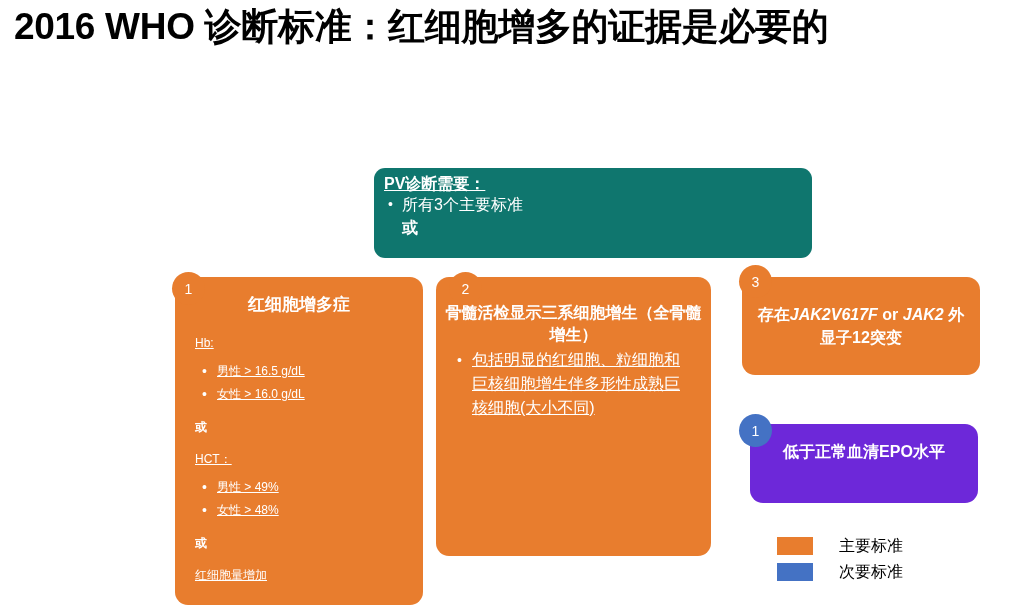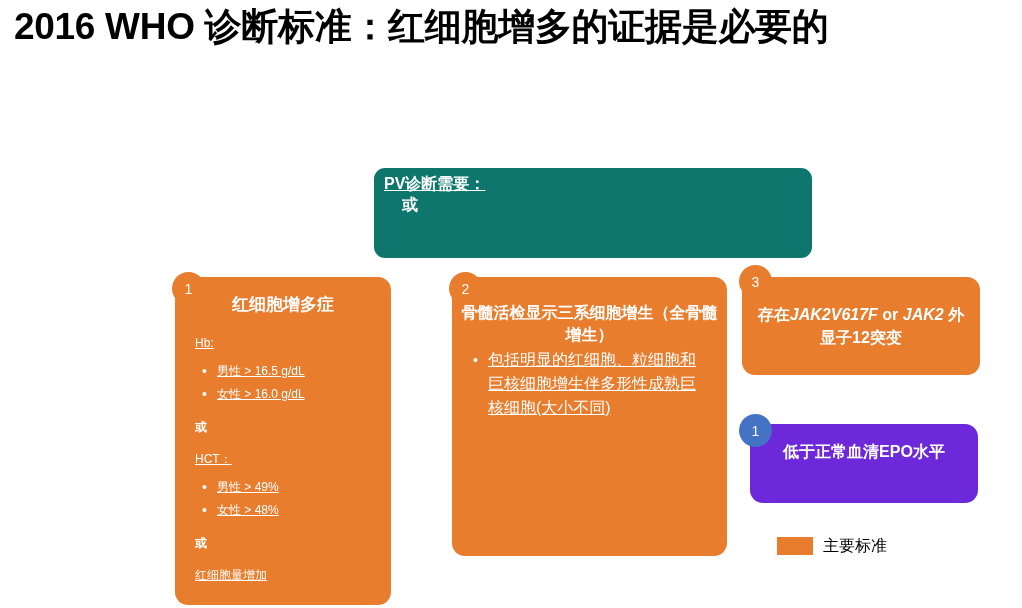--- a/index.html
+++ b/index.html
@@ -100,40 +100,40 @@
   .badge.orange { background: #e87d2e; }
   .badge.blue   { background: #4472c4; }
 
   .panel-title {
     font-weight: bold;
     text-align: center;
     line-height: 22px;
   }
 
   
-  #box-1 { left: 175px; top: 277px; width: 216px; height: 328px; }
+  #box-1 { left: 175px; top: 277px; width: 248px; height: 328px; }
   #badge-1 { left: 172px; top: 272px; }
   #box-1 .panel-title { font-size: 17px; margin: 17px 6px 0 6px; }
   #box-1 .body { margin: 16px 0 0 20px; font-size: 12px; line-height: 22px; }
   #box-1 .lbl { display: inline-block; text-decoration: underline; }
   #box-1 ul { margin: 6px 0 0 0; padding: 0 0 0 22px; list-style: none; }
   #box-1 li { position: relative; line-height: 23px; }
   #box-1 li::before {
     content: "\2022";
     position: absolute;
     left: -15px;
     top: 0;
     font-size: 14px;
   }
   #box-1 li .u { text-decoration: underline; }
   #box-1 .or { font-weight: bold; margin-top: 10px; }
   #box-1 .spaced { margin-top: 10px; text-decoration: underline; }
 
   
-  #box-2 { left: 452px; top: 277px; width: 275px; height: 279px; }
+  #box-2 { left: 436px; top: 277px; width: 275px; height: 279px; }
   #badge-2 { left: 449px; top: 272px; }
   #box-2 .panel-title { font-size: 16px; margin: 25px 8px 0 8px; line-height: 22px; }
   #box-2 ul { margin: 2px 10px 0 0; padding: 0 8px 0 36px; list-style: none; }
   #box-2 li {
     position: relative;
     font-size: 16px;
     line-height: 24px;
     text-decoration: underline;
   }
   #box-2 li::before {
@@ -161,37 +161,41 @@
     position: absolute;
     left: 777px;
     top: 533px;
     font-size: 16px;
     color: #000000;
   }
   .legend-row {
     display: flex;
     align-items: center;
     height: 26px;
+    gap: 16px;
   }
   .legend-swatch {
     width: 36px;
     height: 18px;
     margin-right: 10px;
     flex: 0 0 auto;
   }
   .legend-swatch.orange { background: #e87d2e; }
   .legend-swatch.blue   { background: #4472c4; }
 </style>
 </head>
 <body>
 
 <div id="slide-title">2016 WHO 诊断标准：红细胞增多的证据是必要的</div>
 
 <div id="gray-callout">
   <div class="gc-head">PV诊断需要：</div>
+  <ul>
+    <li>所有3个主要标准</li>
+  </ul>
   <div class="gc-or">或</div>
 </div>
 
 <div class="badge orange" id="badge-1">1</div>
 <div class="panel orange" id="box-1">
   <div class="panel-title">红细胞增多症</div>
   <div class="body">
     <span class="lbl">Hb:</span>
     <ul>
       <li><span class="u">男性 &gt; 16.5 g/dL</span></li>
@@ -224,13 +228,17 @@
 <div class="badge blue" id="badge-4">1</div>
 <div class="panel blue" id="box-4">
   <div class="panel-title">低于正常血清EPO水平</div>
 </div>
 
 <div id="legend">
   <div class="legend-row">
     <span class="legend-swatch orange"></span>
     <span>主要标准</span>
   </div>
+  <div class="legend-row">
+    <span class="legend-swatch blue"></span>
+    <span>次要标准</span>
+  </div>
 </div>
 
 </body></html>

